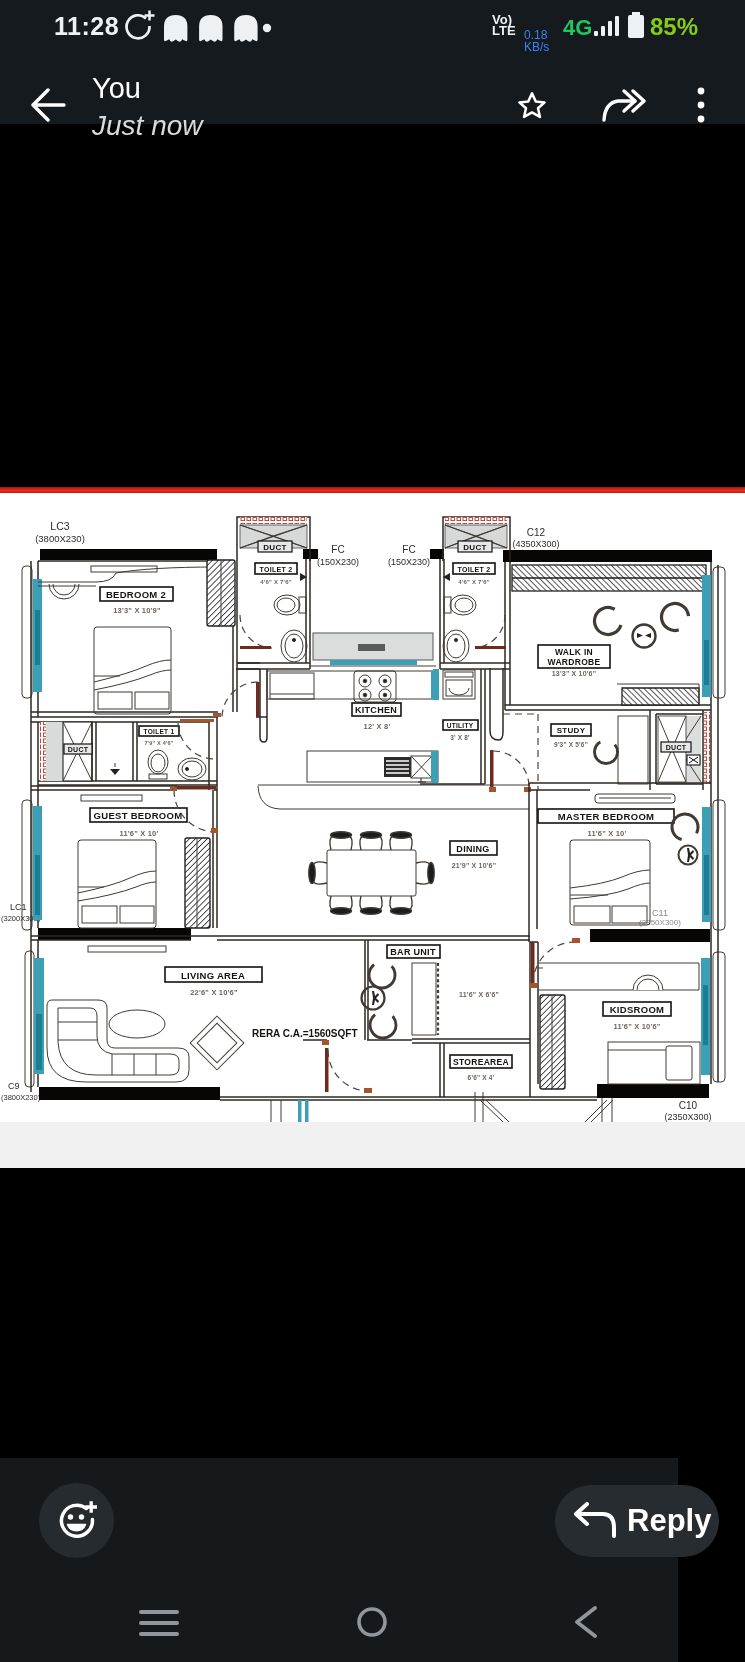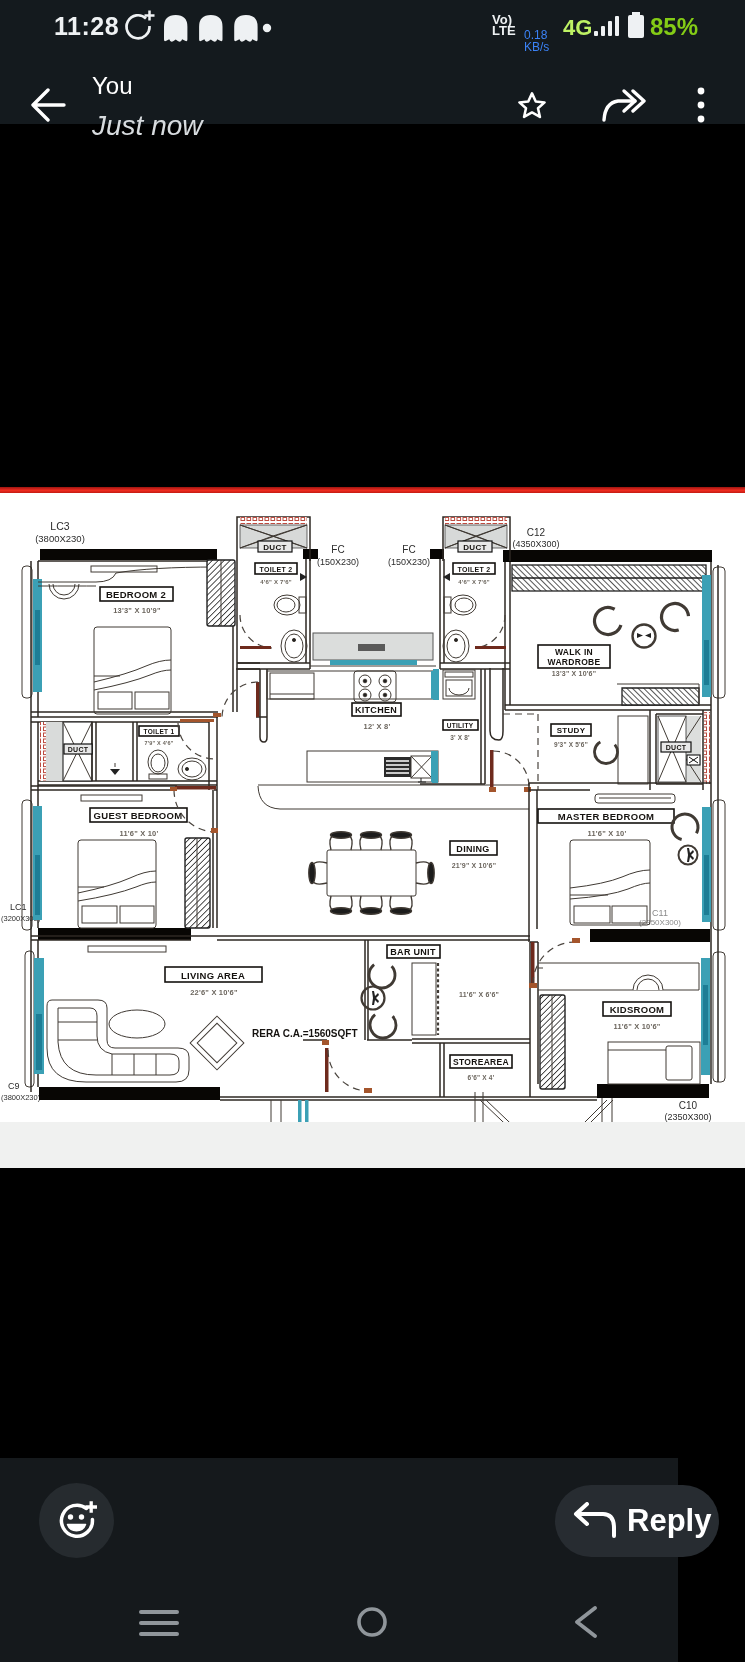--- a/index.html
+++ b/index.html
@@ -23,42 +23,42 @@
     <g fill="#eef1f3" transform="translate(44,7) scale(1.17)">
       <path d="M0 10 Q0 0 10 0 Q20 0 20 10 L20 21 Q20 23 18 22 L15.5 20.8 Q14.5 24 11.8 22.2 L10 21 L8.2 22.2 Q5.5 24 4.5 20.8 L2 22 Q0 23 0 21 Z"></path>
       <path transform="translate(30,0)" d="M0 10 Q0 0 10 0 Q20 0 20 10 L20 21 Q20 23 18 22 L15.5 20.8 Q14.5 24 11.8 22.2 L10 21 L8.2 22.2 Q5.5 24 4.5 20.8 L2 22 Q0 23 0 21 Z"></path>
       <path transform="translate(60,0)" d="M0 10 Q0 0 10 0 Q20 0 20 10 L20 21 Q20 23 18 22 L15.5 20.8 Q14.5 24 11.8 22.2 L10 21 L8.2 22.2 Q5.5 24 4.5 20.8 L2 22 Q0 23 0 21 Z"></path>
     </g>
     <circle cx="147" cy="20" r="4.2" fill="#eef1f3"></circle>
   </svg>
 
   <div class="abs" style="left:492px;top:14px;color:#eef1f3;font-size:13px;font-weight:bold;line-height:11px;">Vo)<br>LTE</div>
   <div class="abs" style="left:524px;top:13px;color:#3b82f6;font-size:12px;font-weight:normal;line-height:12px;margin-top:16px;">0.18<br>KB/s</div>
-  <div class="abs" style="left:563px;top:15px;color:#bef264;font-size:22px;font-weight:bold;">4G</div>
+  <div class="abs" style="left:563px;top:15px;color:#22c55e;font-size:22px;font-weight:bold;">4G</div>
 
   <svg class="abs" style="left:594px;top:14px;" width="28" height="24" viewBox="0 0 28 24">
     <g fill="#eef1f3">
       <rect x="0" y="17" width="4" height="5" rx="1"></rect>
       <rect x="7" y="12" width="4" height="10" rx="1"></rect>
       <rect x="14" y="7" width="4" height="15" rx="1"></rect>
       <rect x="21" y="2" width="4" height="20" rx="1"></rect>
     </g>
   </svg>
 
   <svg class="abs" style="left:626px;top:11px;" width="20" height="28" viewBox="0 0 20 28">
     <rect x="6" y="1" width="8" height="3" fill="#eef1f3"></rect>
     <rect x="2" y="4" width="16" height="23" rx="2" fill="#eef1f3"></rect>
   </svg>
   <div class="abs" style="left:650px;top:13px;color:#84cc16;font-size:24px;font-weight:bold;">85%</div>
 
   <svg class="abs" style="left:28px;top:88px;" width="38" height="34" viewBox="0 0 38 34">
     <path d="M20 2 L5 17 L20 32 M5 17 H36" stroke="#fff" stroke-width="3.4" fill="none" stroke-linecap="round" stroke-linejoin="round"></path>
   </svg>
 
-  <div class="abs" style="left:92px;top:72px;color:#fff;font-size:24px;">You</div>
+  <div class="abs" style="left:92px;top:72px;color:#fff;font-size:29px;">You</div>
 
   <div class="abs" style="left:92px;top:110px;color:#d7dbde;font-size:28px;font-style:italic;">Just now</div>
 
   <svg class="abs" style="left:514px;top:88px;" width="36" height="36" viewBox="0 0 24 24">
     <path d="M12 3.6 L14.5 9 L20.4 9.6 L16 13.5 L17.3 19.3 L12 16.3 L6.7 19.3 L8 13.5 L3.6 9.6 L9.5 9 Z" fill="none" stroke="#fff" stroke-width="1.7" stroke-linejoin="round"></path>
   </svg>
 
   <svg class="abs" style="left:602px;top:88px;" width="44" height="36" viewBox="0 0 44 36">
     <g stroke="#fff" stroke-width="3.4" fill="none" stroke-linecap="round" stroke-linejoin="round">
       <path d="M22 3 L33 13 L22 23"></path>

